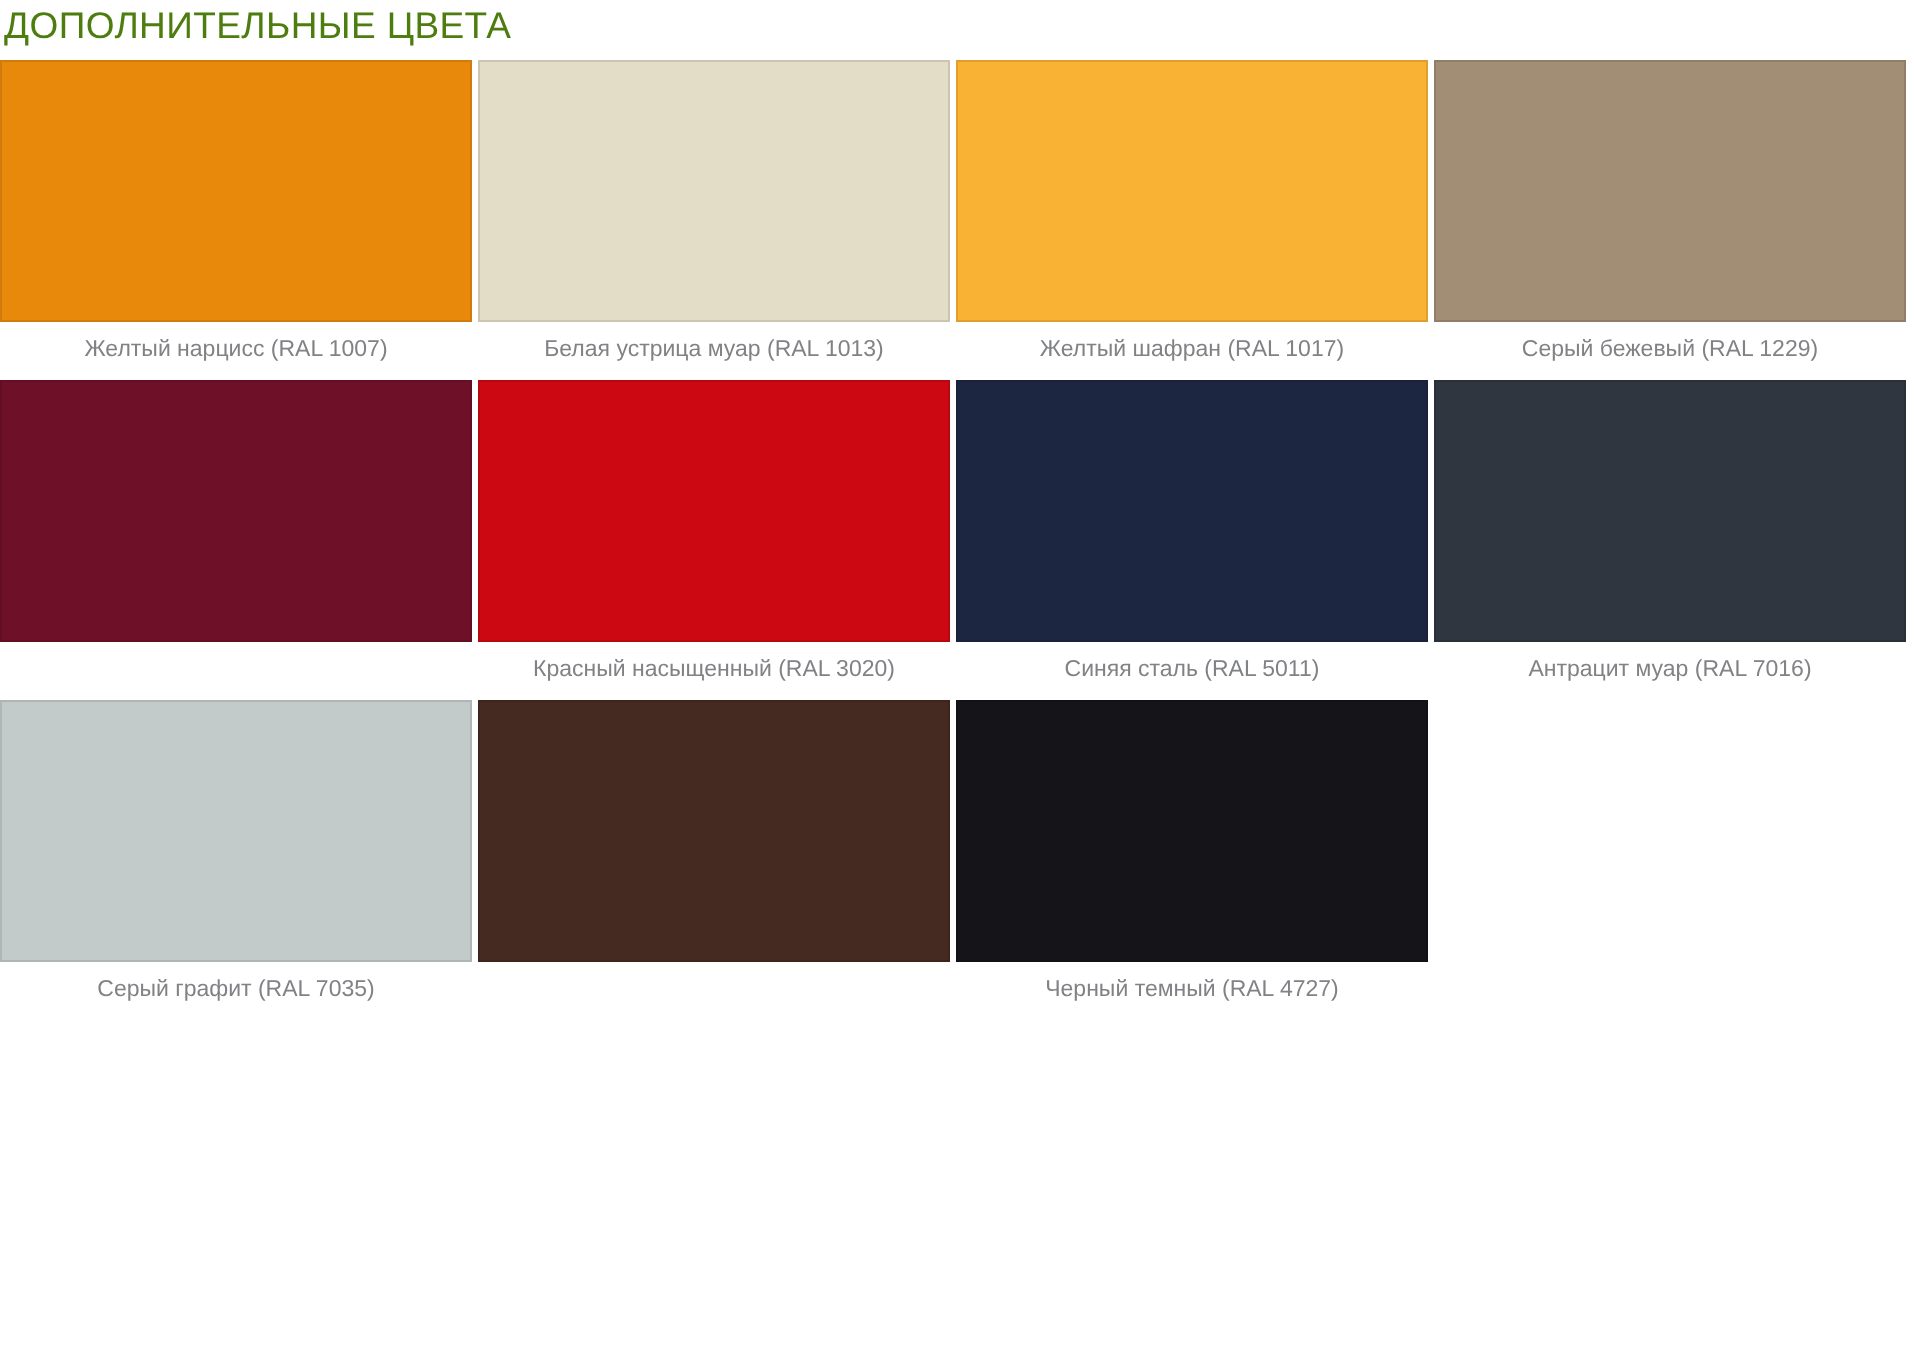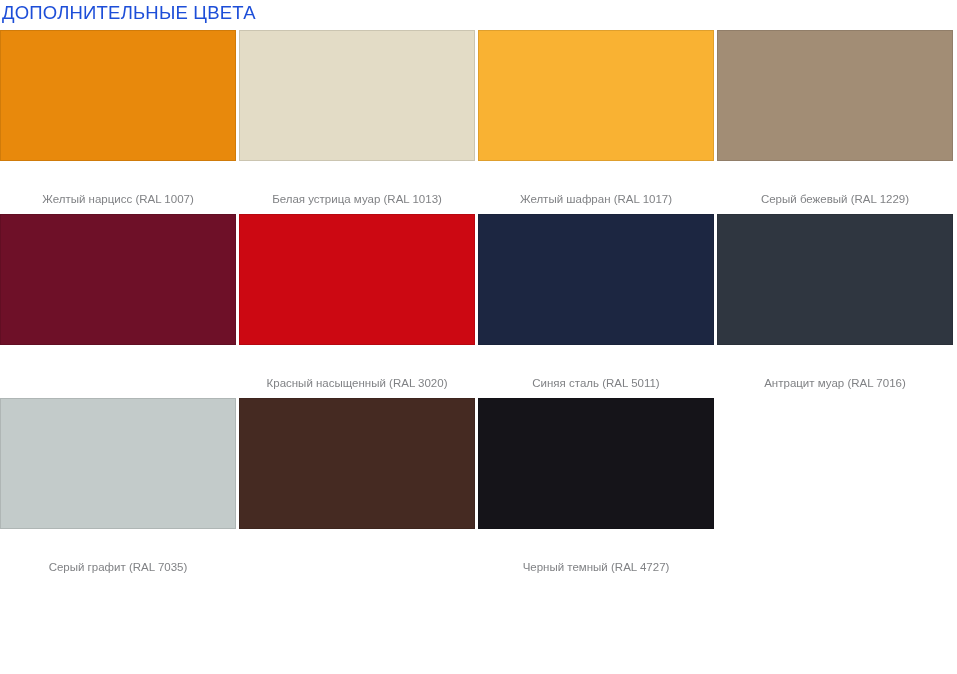--- a/index.html
+++ b/index.html
@@ -23,21 +23,21 @@
     box-sizing: border-box;
   }
   .page-title {
     margin: 0;
     padding: 0 0 0 2px;
     height: 30px;
     line-height: 26px;
     font-size: 18.5px;
     font-weight: 400;
     letter-spacing: 0.2px;
-    color: #1d4ed8;
+    color: #4d7c0f;
     white-space: nowrap;
   }
   .swatch-grid {
     display: grid;
     grid-template-columns: repeat(4, 236px);
     column-gap: 3px;
     row-gap: 0px;
     width: 957px;
   }
   .swatch-cell {
@@ -55,21 +55,20 @@
     display: block;
     width: 236px;
     height: 29px;
     line-height: 29px;
     text-align: center;
     font-size: 11.5px;
     font-weight: 400;
     color: #808285;
     white-space: nowrap;
     overflow: hidden;
-    margin-top: 24px;
   }
 </style>
 </head>
 <body>
 
 <div class="page">
 
   <h1 class="page-title">ДОПОЛНИТЕЛЬНЫЕ ЦВЕТА</h1>
 
   <div class="swatch-grid">

